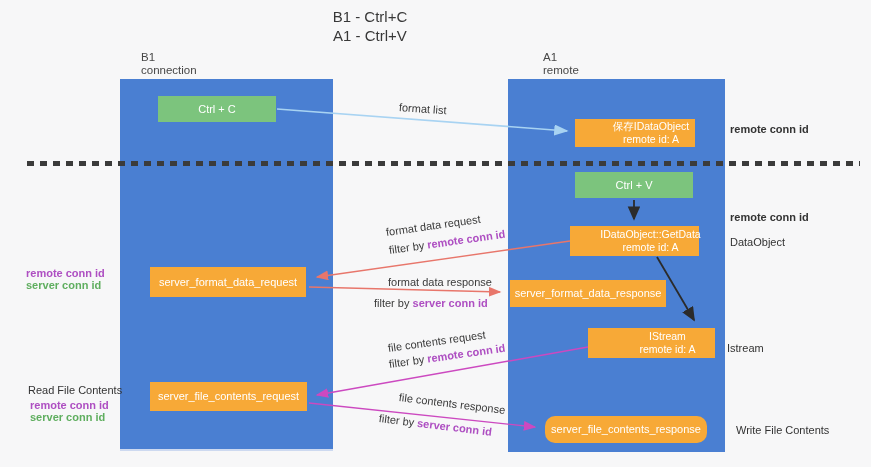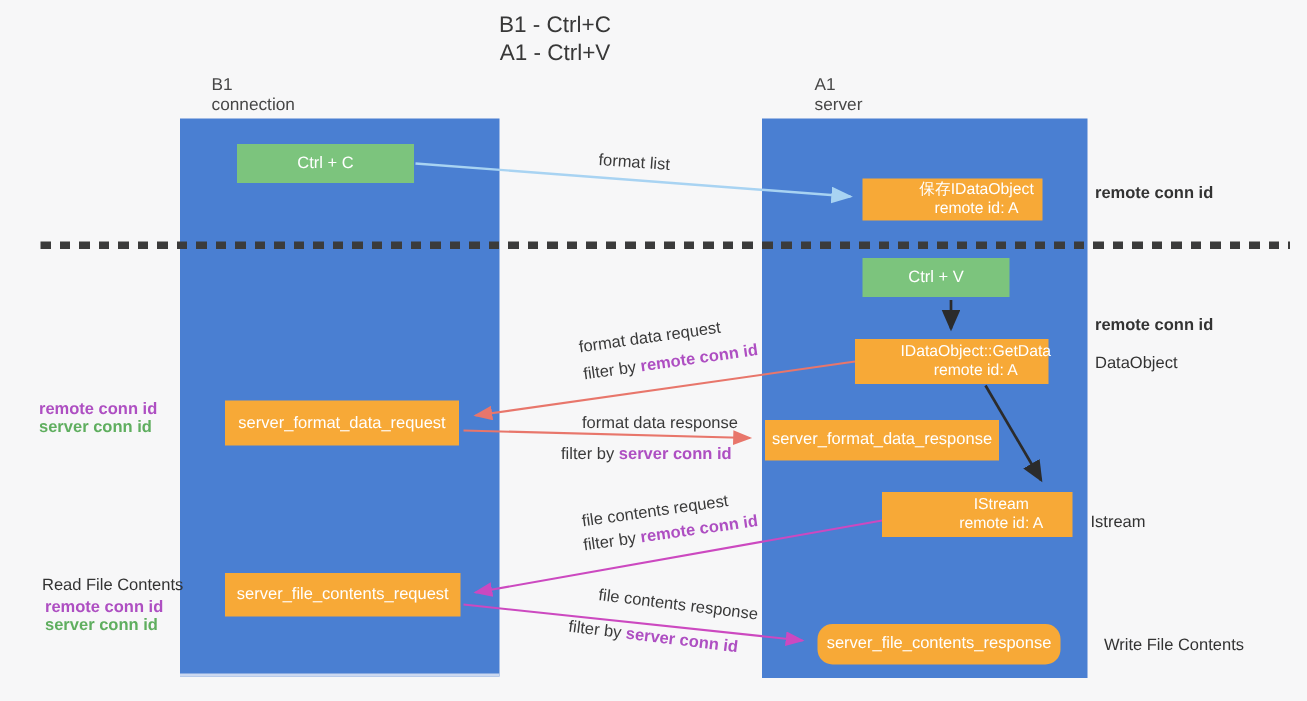--- a/index.html
+++ b/index.html
@@ -39,21 +39,21 @@
     position:absolute; display:flex; align-items:center; justify-content:center;
     flex-direction:column; color:#fff; font-size:11px; text-align:center;
     line-height:13px;
   }
   .node-green  { background:#7cc47d; }
   .node-orange { background:#f7a937; }
   .small { font-size:10.5px;padding-left:32px; }
 
   .n-ctrl-c   { left:158px; top:96px;  width:118px; height:26px; }
   .n-save     { left:575px; top:119px; width:120px; height:28px; }
-  .n-ctrl-v   { left:575px; top:172px; width:98px; height:26px;justify-content:center; }
+  .n-ctrl-v   { left:575px; top:172px; width:118px; height:26px;justify-content:center; }
   .n-getdata  { left:570px; top:226px; width:129px; height:30px; }
   .n-sfd-req  { left:150px; top:267px; width:156px; height:30px; }
   .n-sfd-resp { left:510px; top:280px; width:156px; height:27px; }
   .n-istream  { left:588px; top:328px; width:127px; height:30px; }
   .n-sfc-req  { left:150px; top:382px; width:157px; height:29px; }
   .n-sfc-resp { left:545px; top:416px; width:162px; height:27px;border-radius:10px; }
 
   .edge-label {
     position:absolute; font-size:11px; color:#3a3a3a; white-space:nowrap;
     transform-origin:left center;
@@ -81,21 +81,21 @@
     <div>B1 - Ctrl+C</div>
     <div>A1 - Ctrl+V</div>
   </div>
 
   <div class="lane-header lane-header-left">
     <div>B1</div>
     <div>connection</div>
   </div>
   <div class="lane-header lane-header-right">
     <div>A1</div>
-    <div>server</div>
+    <div>remote</div>
   </div>
 
   <div class="lane lane-left"></div>
   <div class="lane lane-right"></div>
 
   <div class="divider"></div>
 
   <svg class="overlay">
     <defs>
       <marker id="m-blue" markerWidth="10" markerHeight="8" refX="8" refY="3.5" orient="auto">

